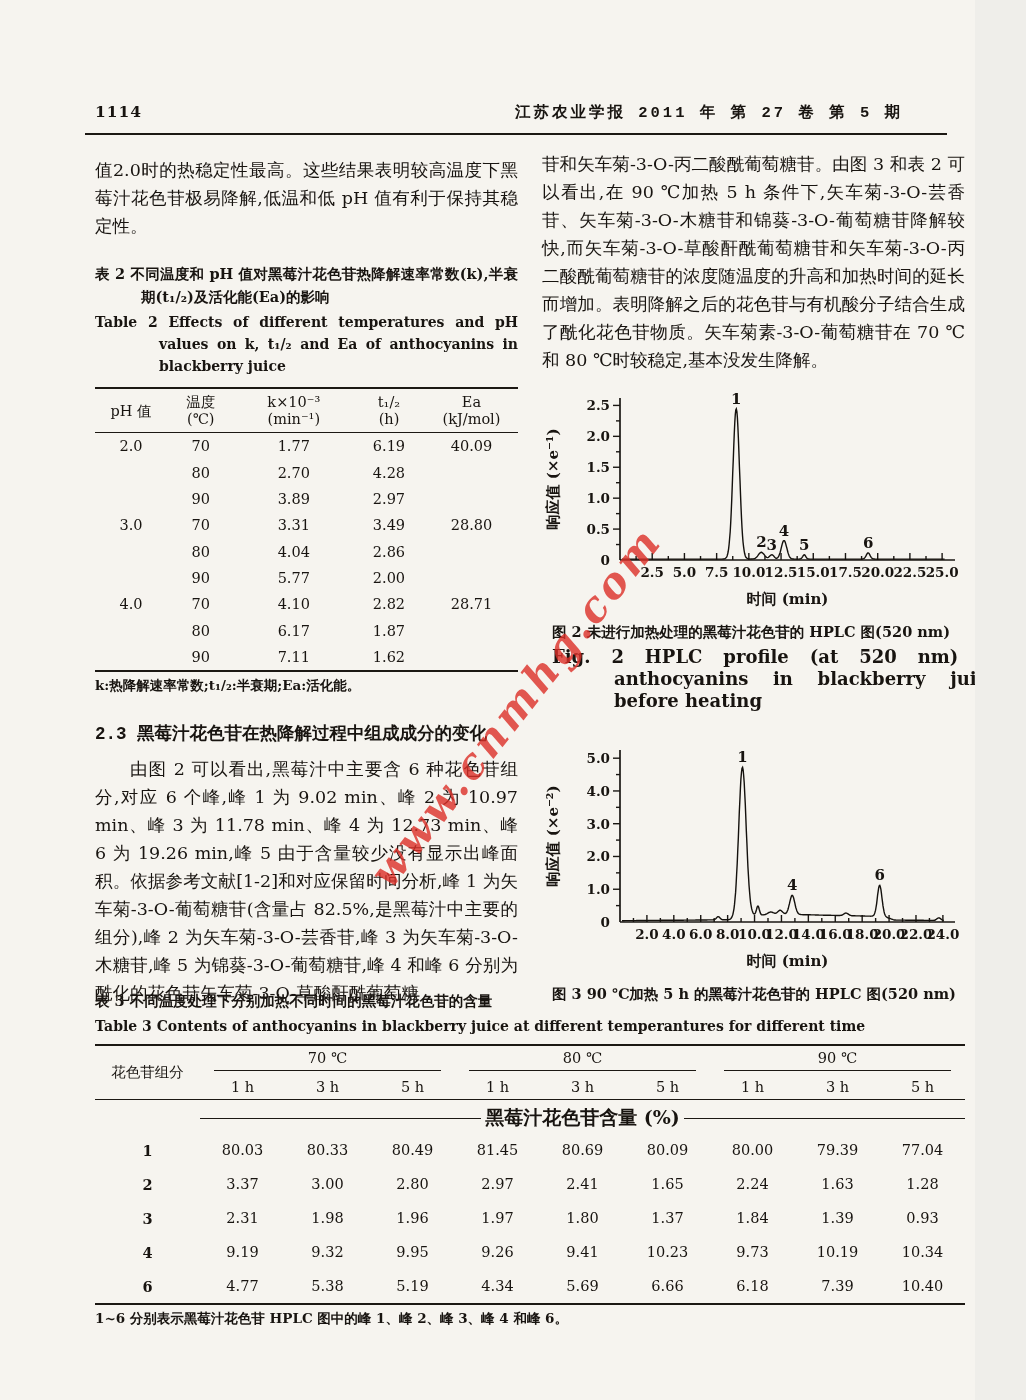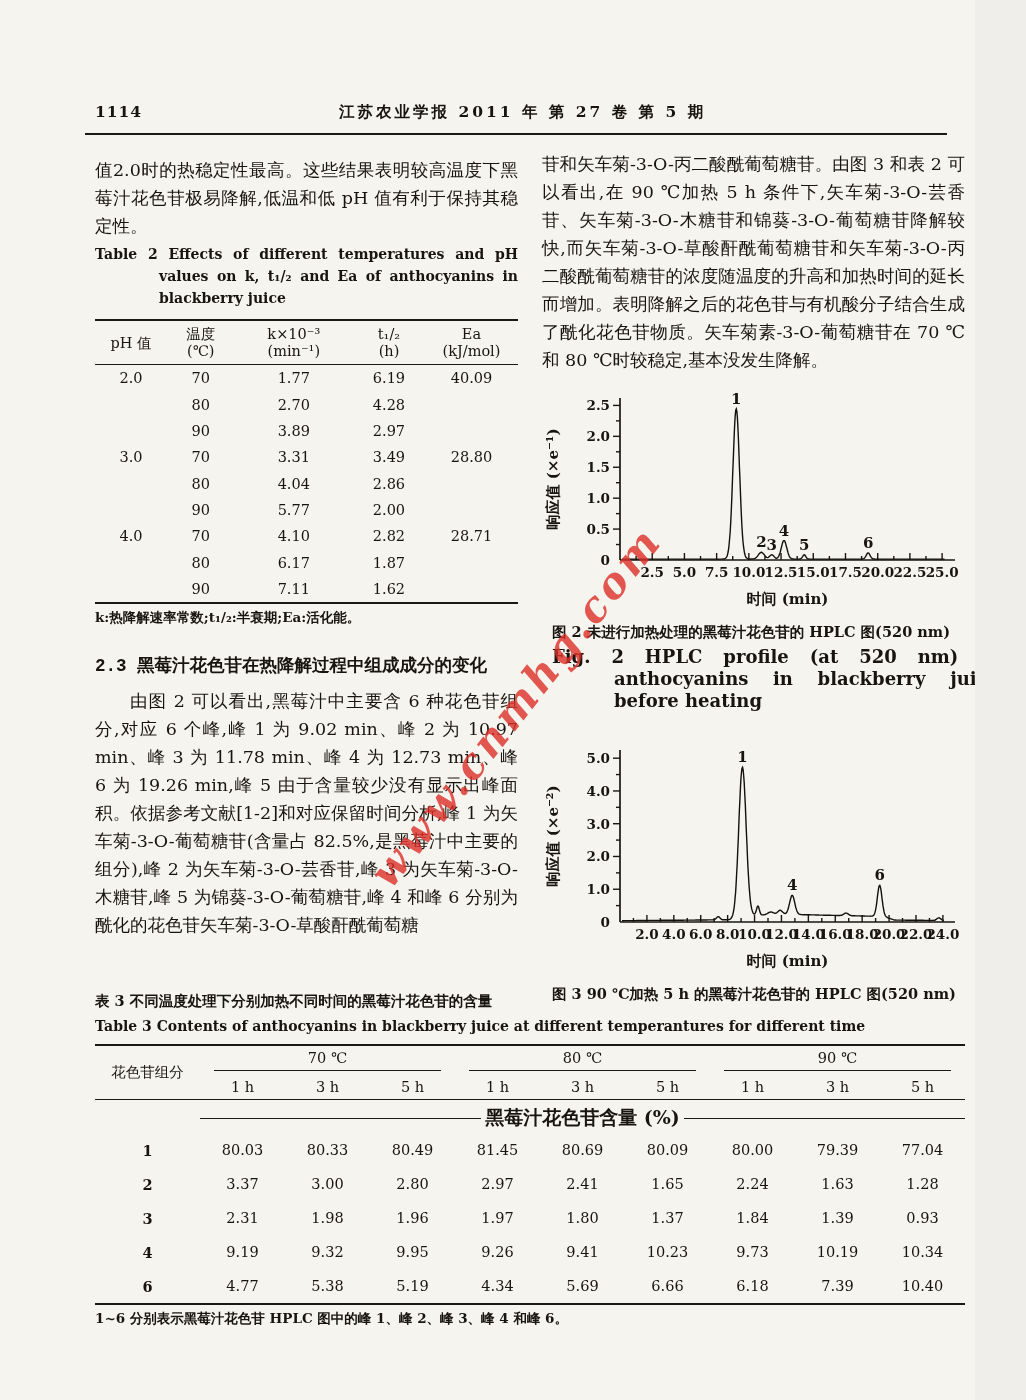--- a/index.html
+++ b/index.html
@@ -5,21 +5,21 @@
   html,body{margin:0;padding:0;}
   body{
     width:1026px;height:1400px;background:#efeeea;
     font-family:"DejaVu Serif","Liberation Serif",serif;
     color:#181410;
   }
   .page{position:relative;width:975px;height:1400px;background:#f6f4ef;overflow:hidden;}
   
   .header-row{position:absolute;top:102px;left:95px;width:868px;display:flex;align-items:baseline;font-size:15.5px;}
   .page-num{font-weight:bold;letter-spacing:1px;}
-  .journal{flex:1;text-align:center;letter-spacing:3px;font-weight:600;}
+  .journal{flex:1;text-align:right;letter-spacing:3px;font-weight:600;font-family:Liberation Mono, monospace;}
   .header-rule{position:absolute;top:133px;left:85px;width:862px;height:2px;background:#1c1813;}
   
   .columns{position:absolute;top:150px;left:95px;width:870px;display:flex;gap:24px;}
   .col{width:423px;}
   .body-text{font-size:17.5px;line-height:28px;text-align:justify;margin:6px 0 0 0;}
   .indent{text-indent:2em;}
   .sec-heading{font-size:17.5px;line-height:30px;font-weight:bold;margin:24px 0 6px 0;text-align:justify;font-family:Liberation Mono, monospace;}
   
   .cap-zh{font-weight:bold;font-size:14.5px;line-height:23px;margin-top:22px;padding-left:46px;text-indent:-46px;text-align:justify;}
   .cap-en{font-weight:bold;font-size:14px;line-height:22px;margin-top:3px;padding-left:64px;text-indent:-64px;text-align:justify;}
@@ -75,20 +75,21 @@
     <span class="journal">江苏农业学报  2011 年 第 27 卷 第 5 期</span>
     <span style="width:60px"></span>
   </div>
   <div class="header-rule"></div>
 
   <div class="columns">
 
     <div class="col">
       <p class="body-text">值2.0时的热稳定性最高。这些结果表明较高温度下黑莓汁花色苷极易降解,低温和低 pH 值有利于保持其稳定性。</p>
 
+      <div class="cap-zh">表 2  不同温度和 pH 值对黑莓汁花色苷热降解速率常数(k),半衰期(t₁/₂)及活化能(Ea)的影响</div>
       <div class="cap-en">Table 2  Effects of different temperatures and pH values on k, t₁/₂ and Ea of anthocyanins in blackberry juice</div>
 
       <table class="t2">
         <colgroup>
           <col style="width:17%">
             <col style="width:16%">
             <col style="width:28%">
             <col style="width:17%">
             <col style="width:22%">
         </colgroup>

